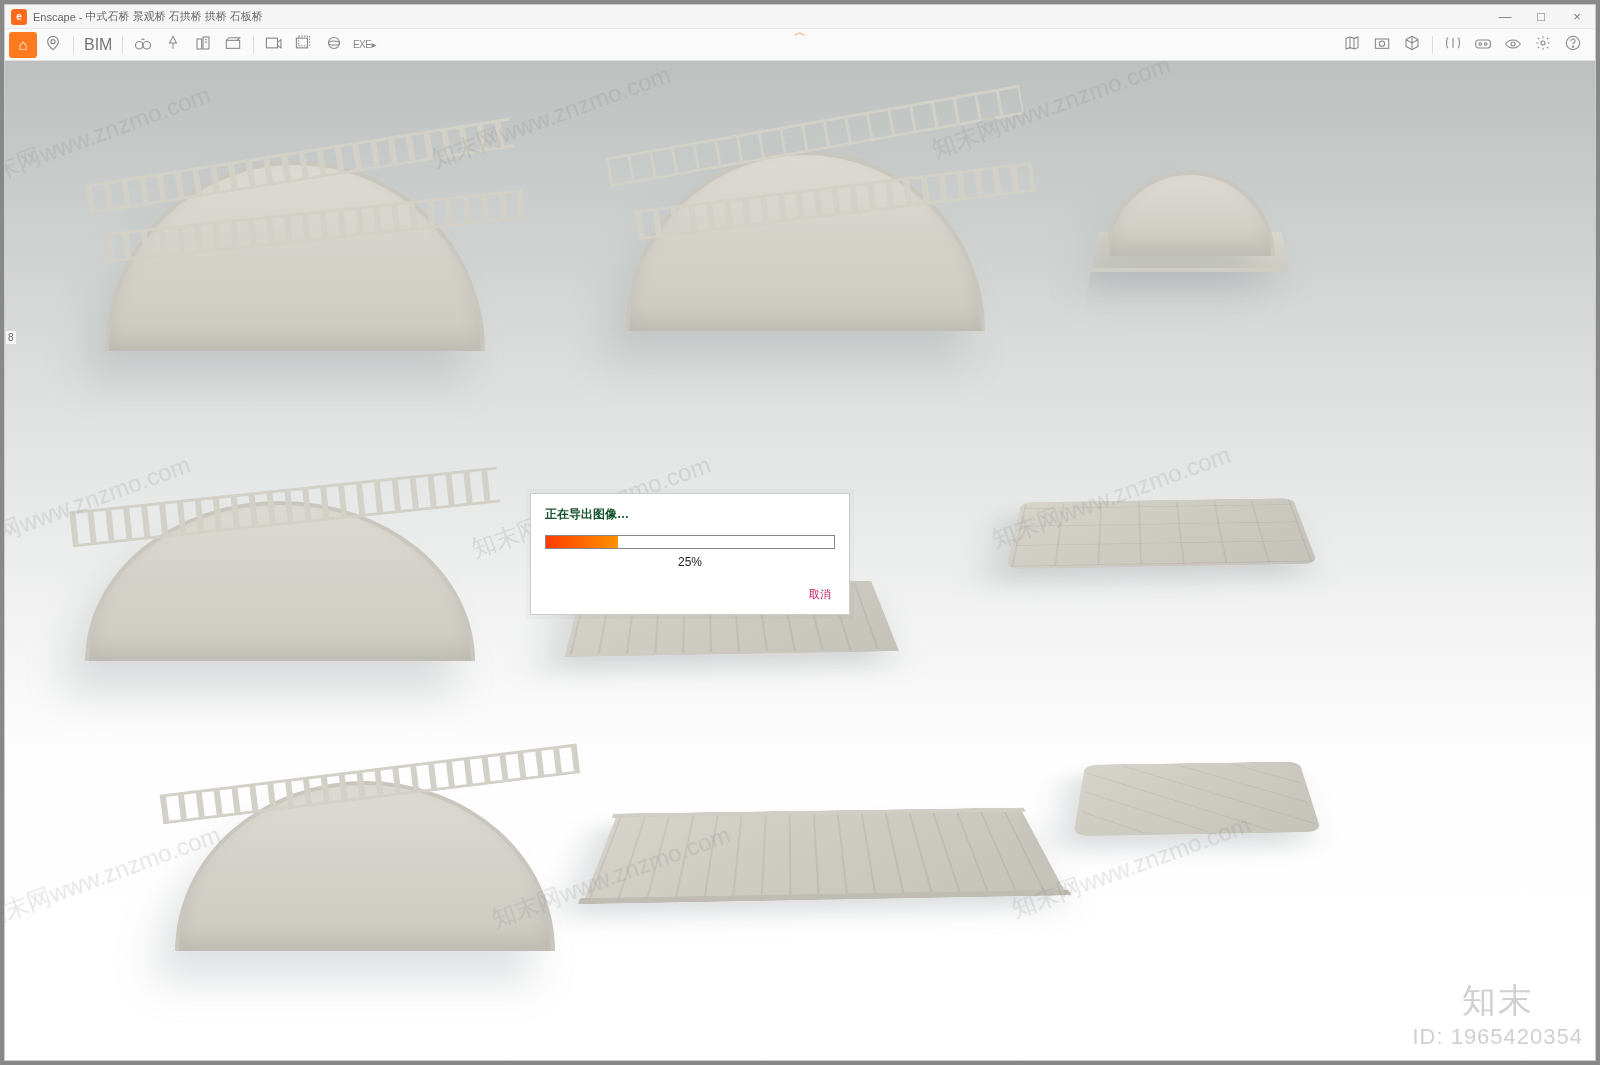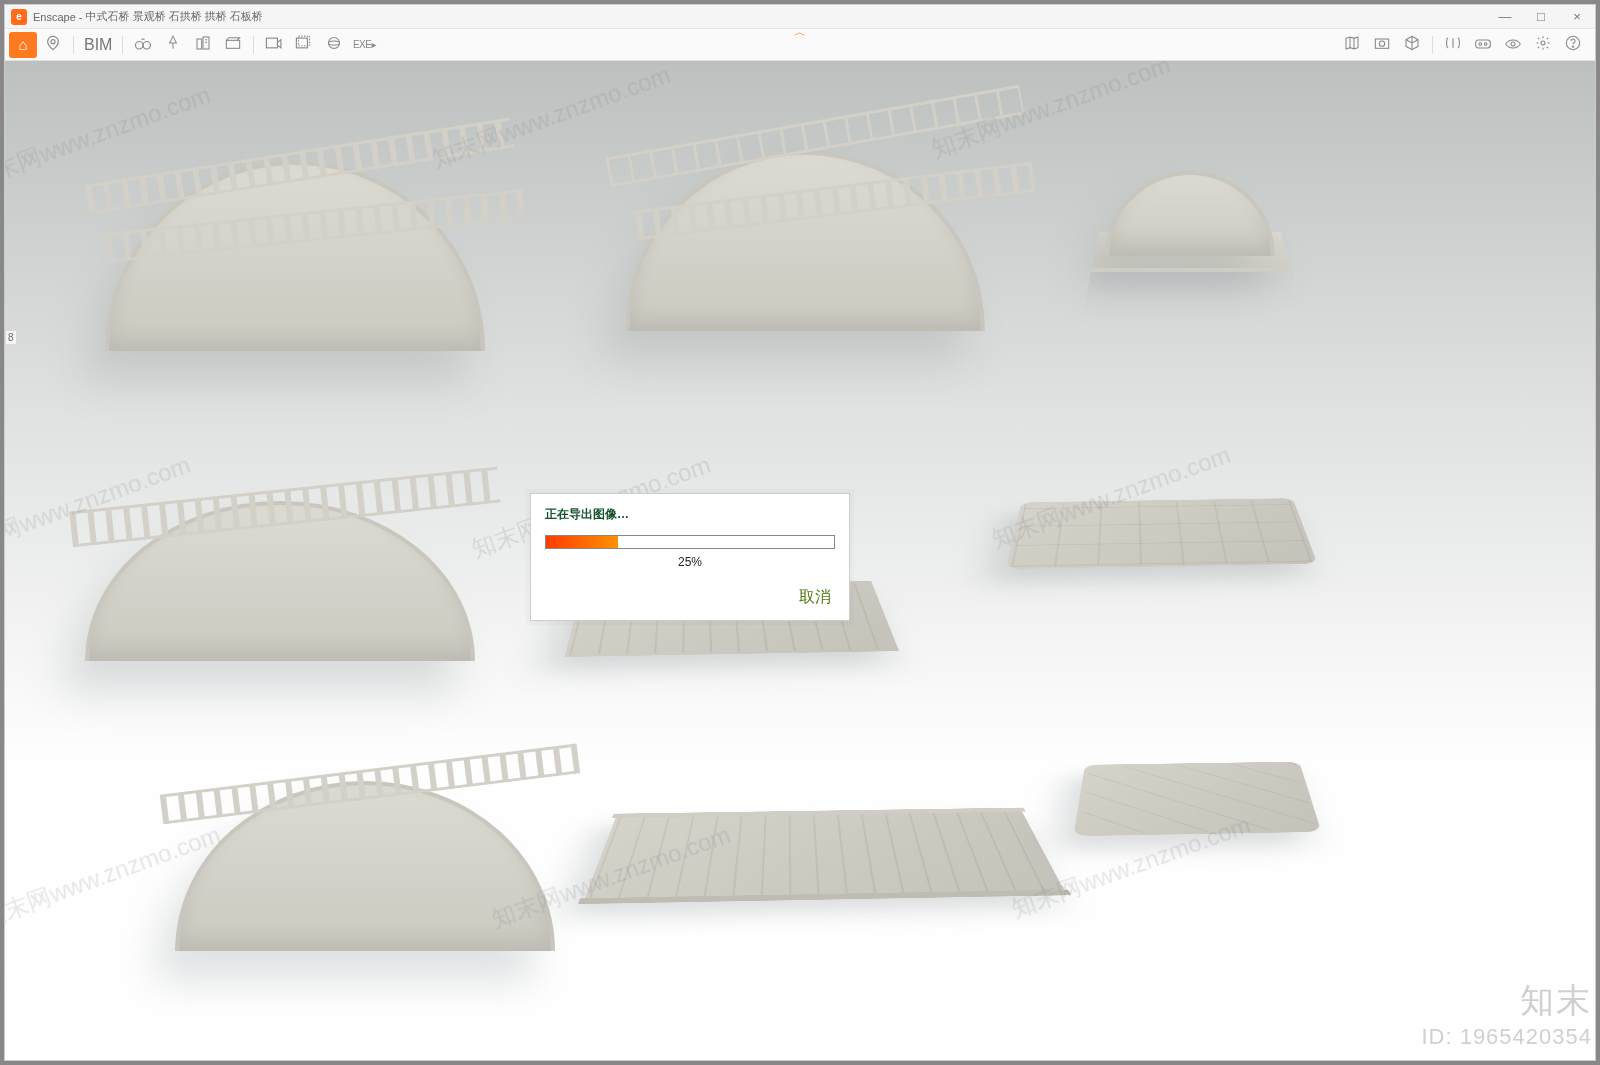--- a/index.html
+++ b/index.html
@@ -169,23 +169,23 @@
     .watermark {
       position: absolute;
       color: rgba(120,120,120,0.18);
       font-size: 24px;
       transform: rotate(-20deg);
       pointer-events: none;
       white-space: nowrap;
     }
     .brand {
       position: absolute;
-      right: 3px;
+      right: 12px;
       bottom: 10px;
-      text-align: right;
+      text-align: center;
       color: rgba(200,200,200,0.85);
       pointer-events: none;
     }
     .brand .name { font-size: 34px; font-weight: 300; letter-spacing: 2px; }
     .brand .id { font-size: 22px; letter-spacing: 1px; }
     .side-num {
       position: absolute;
       left: 1px;
       top: 270px;
       font-size: 10px;
@@ -230,22 +230,22 @@
       text-align: center;
       color: #222;
       font-size: 12px;
       margin-bottom: 16px;
     }
     .dlg-actions {
       text-align: right;
     }
     .dlg-btn {
       display: inline-block;
-      font-size: 16px;
-      color: #4d7c0f;
+      font-size: 11px;
+      color: #be185d;
       padding: 2px 4px;
       cursor: pointer;
     }
   </style>
 </head>
 <body>
 
 <div class="window">
 
   <div class="titlebar">

